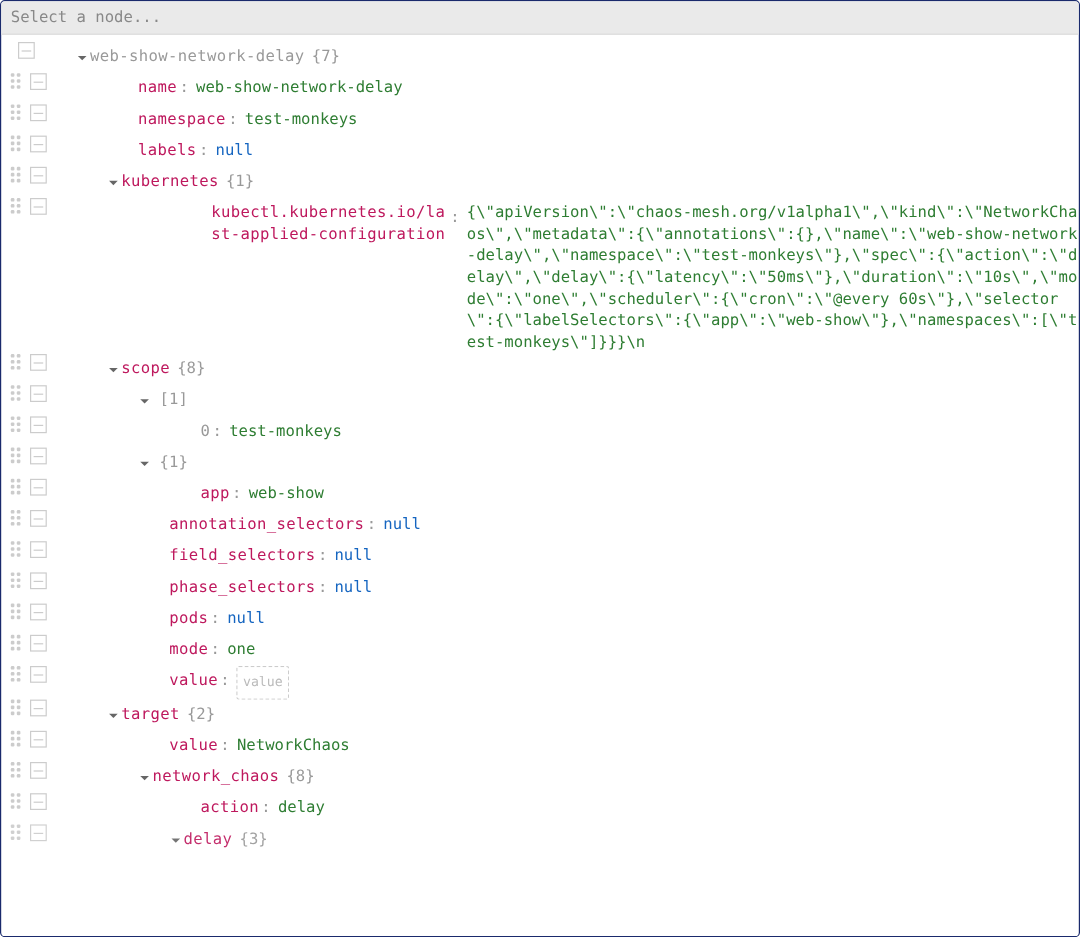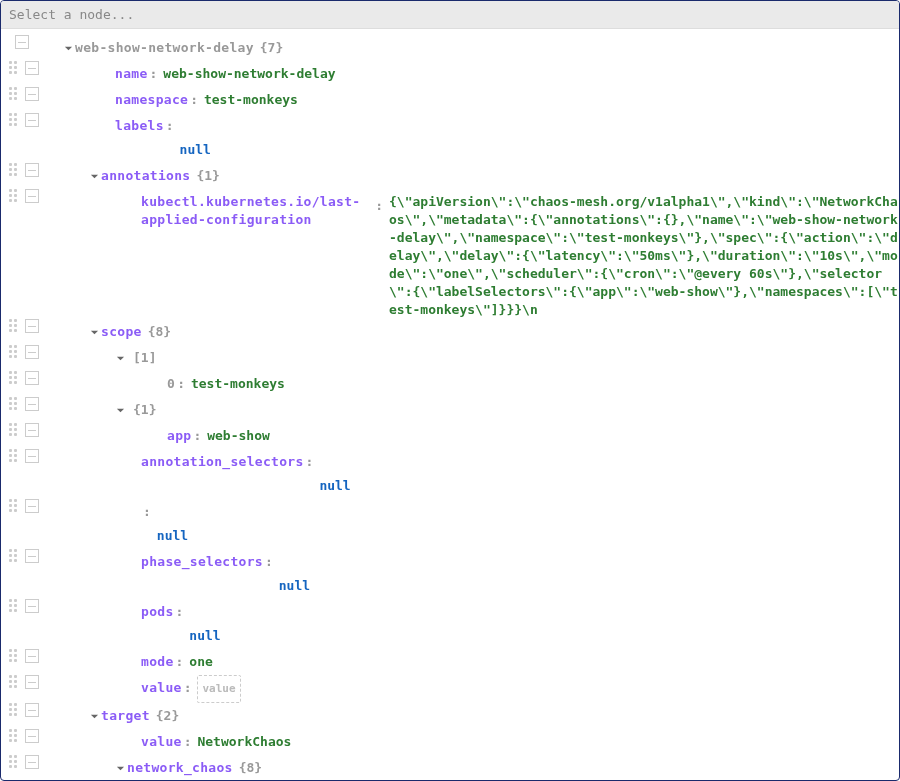--- a/index.html
+++ b/index.html
@@ -7,42 +7,42 @@
 .app { width: 900px; height: 781px; border: 1px solid #1a2a6c; border-radius: 4px; overflow: hidden; display: flex; flex-direction: column; }
 .toolbar { background: #1a2a6c; height: 34px; display: flex; align-items: center; padding: 0 8px; gap: 8px; }
 .tb-icon { color: #fff; cursor: pointer; width: 18px; height: 18px; display: inline-flex; align-items: center; justify-content: center; }
 .tb-icon svg { stroke: #fff; fill: none; }
 .tb-icon.disabled { opacity: 0.35; cursor: default; }
 .tb-spacer { flex: 1; }
 .confirm-btn { background: transparent; border: 1px solid #fff; color: #fff; padding: 4px 10px; font-size: 12px; letter-spacing: 0.8px; cursor: pointer; border-radius: 2px; font-family: sans-serif; }
 .searchbar { background: #eaeaea; border-bottom: 1px solid #ddd; height: 28px; display: flex; align-items: center; padding: 0 8px; }
 .searchbar input { background: transparent; border: none; width: 100%; font-family: inherit; font-size: 13px; color: #7f1d1d; outline: none; }
 .searchbar input::placeholder { color: #888; }
-.tree { flex: 1; overflow: hidden; padding: 6px 0 0 4px; font-weight: bold; }
+.tree { flex: 1; overflow: hidden; padding: 6px 0 0 4px; }
 .row { display: flex; align-items: flex-start; line-height: 26px; min-height: 26px; }
 .gutter { width: 56px; flex-shrink: 0; display: flex; align-items: center; gap: 6px; padding-left: 4px; color: #bbb; }
 .drag-dots { width: 10px; display: grid; grid-template-columns: 4px 4px; grid-template-rows: 4px 4px 4px; gap: 1px; }
 .drag-dots i { width: 3px; height: 3px; background: #ccc; border-radius: 1px; display: block; }
 .box-icon { width: 14px; height: 14px; border: 1px solid #ccc; position: relative; }
 .box-icon::before, .box-icon::after { content: ""; position: absolute; background: #ccc; }
 .box-icon::before { left: 2px; right: 2px; top: 6px; height: 1px; }
 .content { flex: 1; display: flex; align-items: flex-start; flex-wrap: nowrap; }
 .indent { display: inline-block; flex-shrink: 0; }
 .caret { display: inline-flex; width: 14px; height: 26px; align-items: center; justify-content: center; cursor: pointer; color: #666; flex-shrink: 0; }
 .caret svg { width: 9px; height: 9px; }
 .caret.none { visibility: hidden; }
-.key { color: #8b5cf6; letter-spacing: 0.3px; }
+.key { color: #be185d; letter-spacing: 0.3px; }
 .root-key { color: #999; letter-spacing: 0.3px; }
 .count { color: #999; margin-left: 6px; }
 .colon { color: #999; margin: 0 6px 0 2px; }
 .val-str { color: #2e7d32; }
-.val-null { color: #1565c0; margin-top: 24px; }
+.val-null { color: #1565c0; }
 .val-placeholder { color: #bbb; border: 1px dashed #ccc; padding: 0 4px; font-size: 11px; border-radius: 2px; }
 .long-val { line-height: 18px; padding-top: 4px; word-break: break-all; color: #2e7d32; max-width: 510px; }
-.long-key { line-height: 18px; padding-top: 4px; max-width: 250px; word-break: break-word; }
+.long-key { line-height: 18px; padding-top: 4px; max-width: 250px; word-break: break-word; margin-left: 35px; }
 .kv-wrap { display: flex; align-items: flex-start; }
 </style>
 </head>
 <body>
 
 <div class="app">
 
 
   <div class="searchbar">
     <input type="text" placeholder="Select a node..." style="">
@@ -142,21 +142,21 @@
           </span>
           <span class="box-icon"></span>
         </div>
       <div class="content">
           <span class="indent" style="width:26px"></span>
         <span class="caret">
             <svg viewBox="0 0 10 10">
               <path d="M1 3 L5 7 L9 3" fill="#666"></path>
             </svg>
           </span>
-        <span class="key">annotations</span>
+        <span class="key">kubernetes</span>
         <span class="count">{1}</span>
       </div>
     </div>
 
     <div class="row" style="align-items:flex-start">
       <div class="gutter">
           <span class="drag-dots">
             <i></i>
             <i></i>
             <i></i>
@@ -318,20 +318,21 @@
             <i></i>
             <i></i>
             <i></i>
             <i></i>
           </span>
           <span class="box-icon"></span>
         </div>
       <div class="content">
           <span class="indent" style="width:66px"></span>
           <span class="caret none"></span>
+        <span class="key">field_selectors</span>
           <span class="colon">:</span>
         <span class="val-null">null</span>
       </div>
     </div>
 
     <div class="row">
       <div class="gutter">
           <span class="drag-dots">
             <i></i>
             <i></i>

